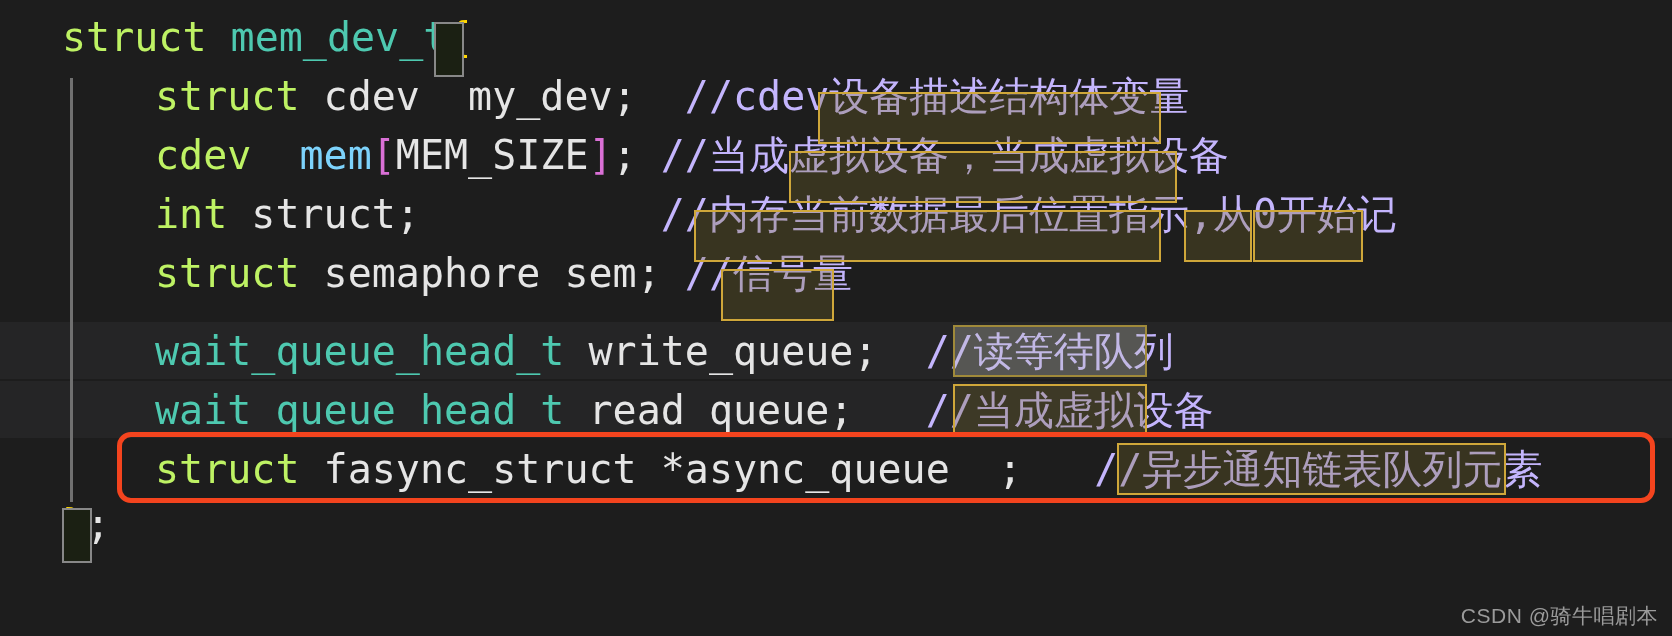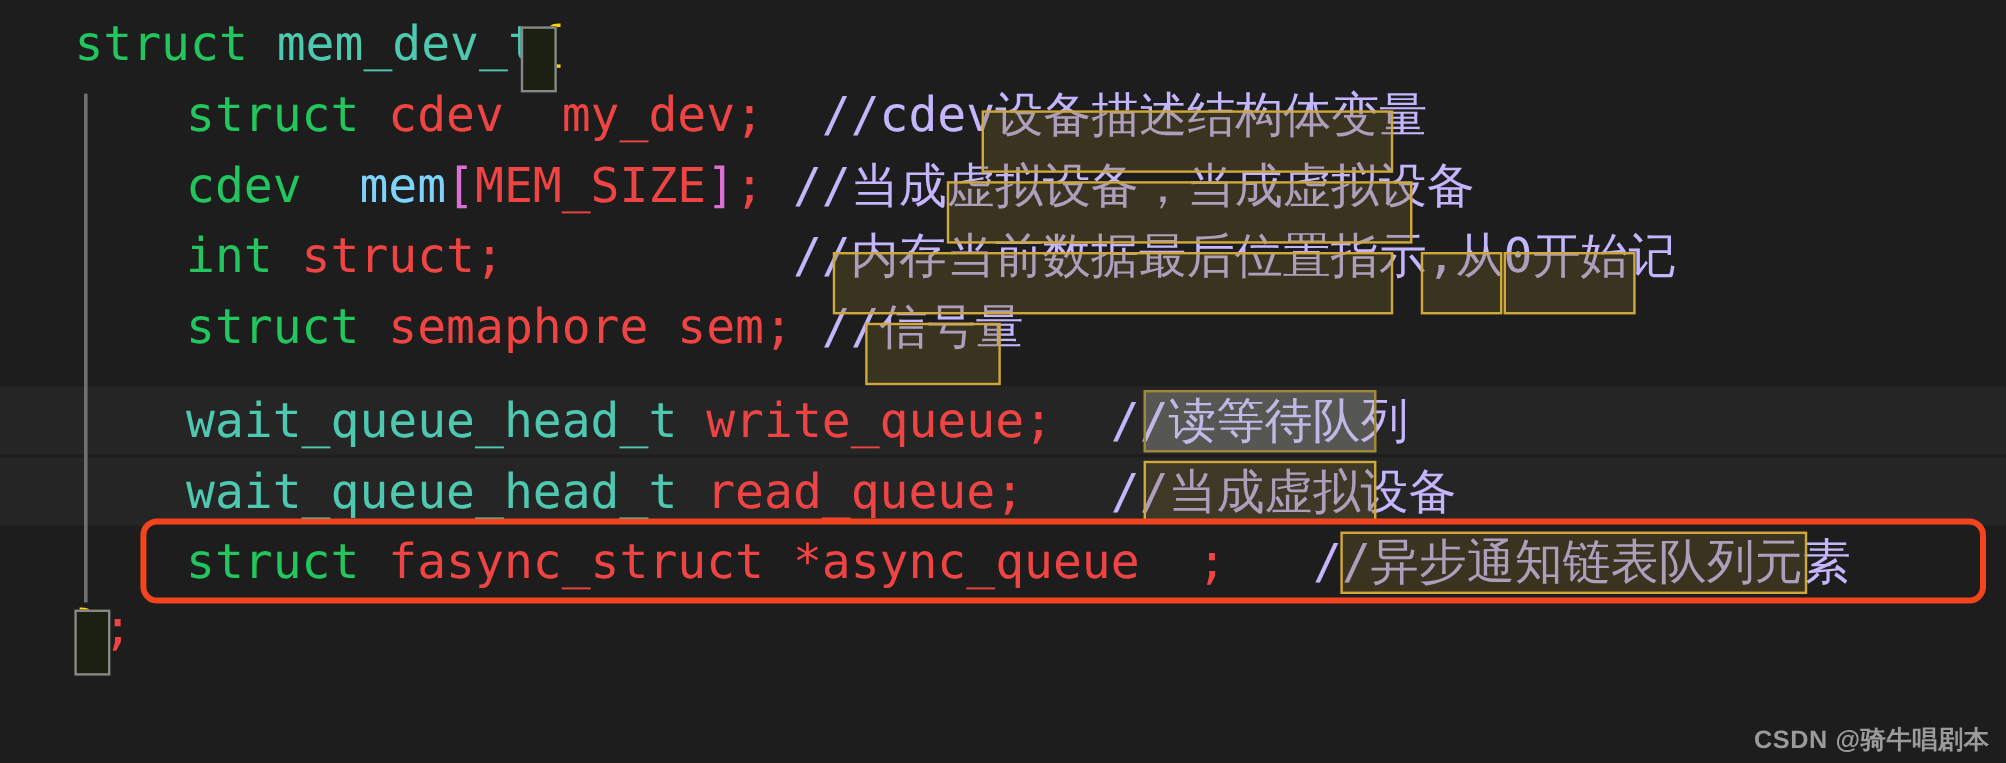--- a/index.html
+++ b/index.html
@@ -40,23 +40,23 @@
     height: 58px;
     line-height: 58px;
     white-space: pre;
     font-size: 40px;
     letter-spacing: 0px;
     color: #d4d4d4;
   }
   .ind0 { padding-left: 62px; }
   .ind1 { padding-left: 155px; }
 
-  .kw      { color: #22c55e; margin-top: 44px; }   
+  .kw      { color: #bef264; margin-top: 44px; }   
   .typ     { color: #4ec9b0; }   
-  .id      { color: #ef4444; }   
+  .id      { color: #e5e5e5; }   
   .field   { color: #7dd3fc; }   
   .brk     { color: #da70d6; }   
   .cmt     { color: #c4b5fd; }   
   .brace-y { color: #ffd700; }   
 
   
   .brace-box {
     position: absolute;
     border: 2px solid #888888;
     background: #1b2013;
@@ -89,21 +89,20 @@
   
   .watermark {
     position: absolute;
     right: 14px;
     bottom: 6px;
     color: #9b9b9b;
     font-size: 21px;
     font-family: "Liberation Sans", "DejaVu Sans", sans-serif;
     letter-spacing: 0.5px;
     white-space: pre;
-    font-weight: bold;
   }
 </style>
 </head>
 <body>
 
 <div id="screen">
 
   <div class="line-band" style="top:322px; height:57px;"></div>
   <div class="line-band" style="top:381px; height:57px;"></div>
 

